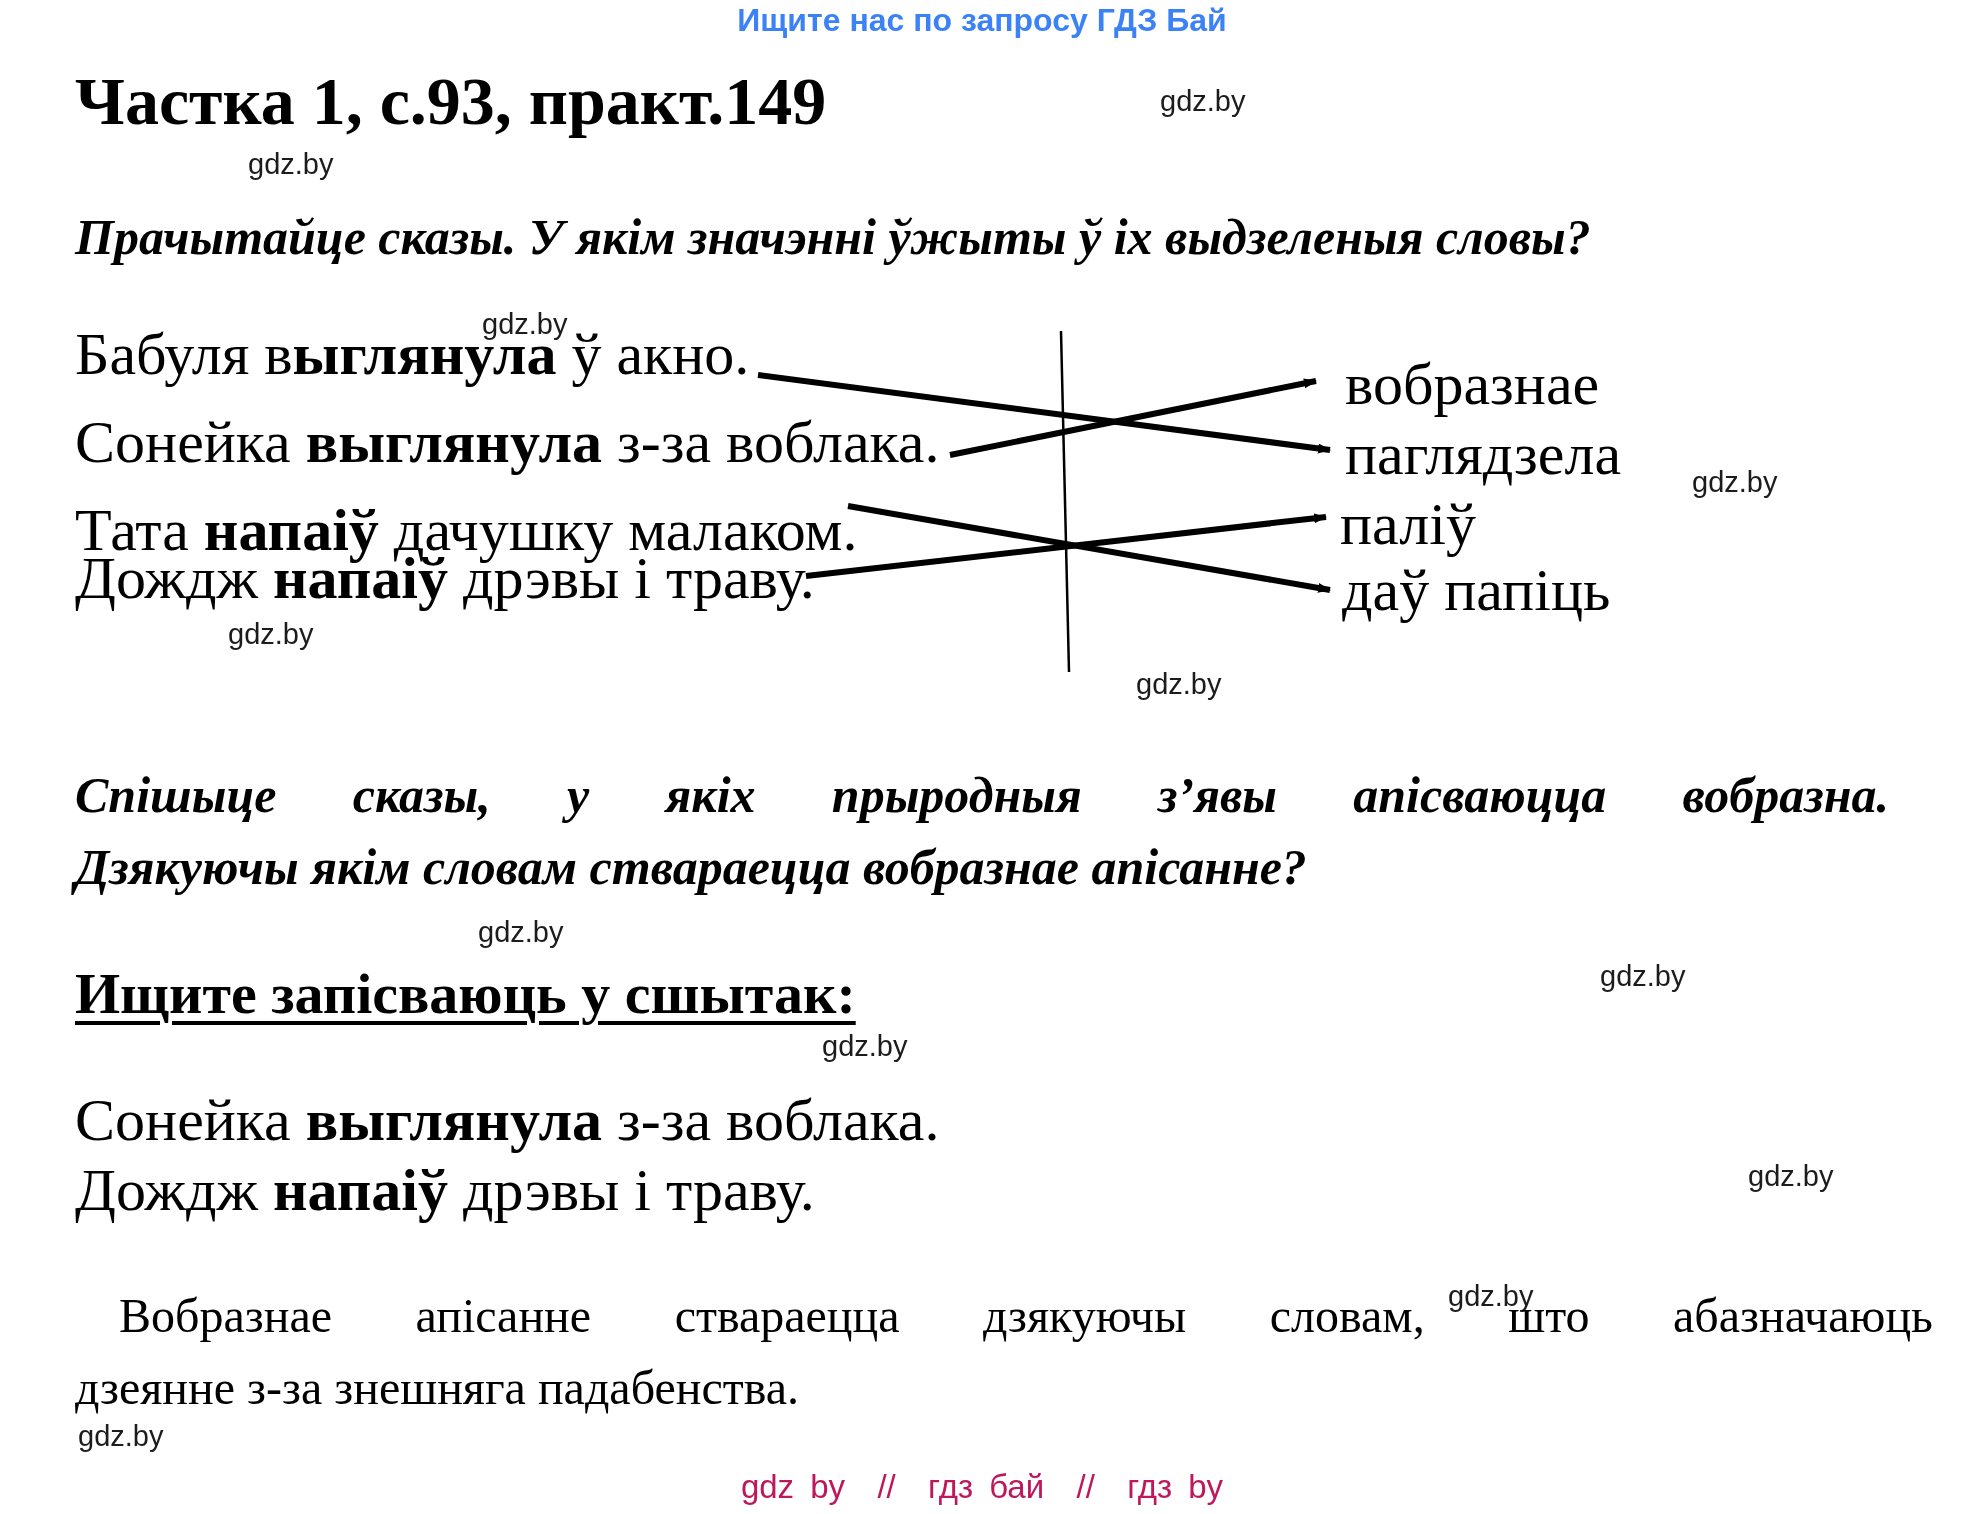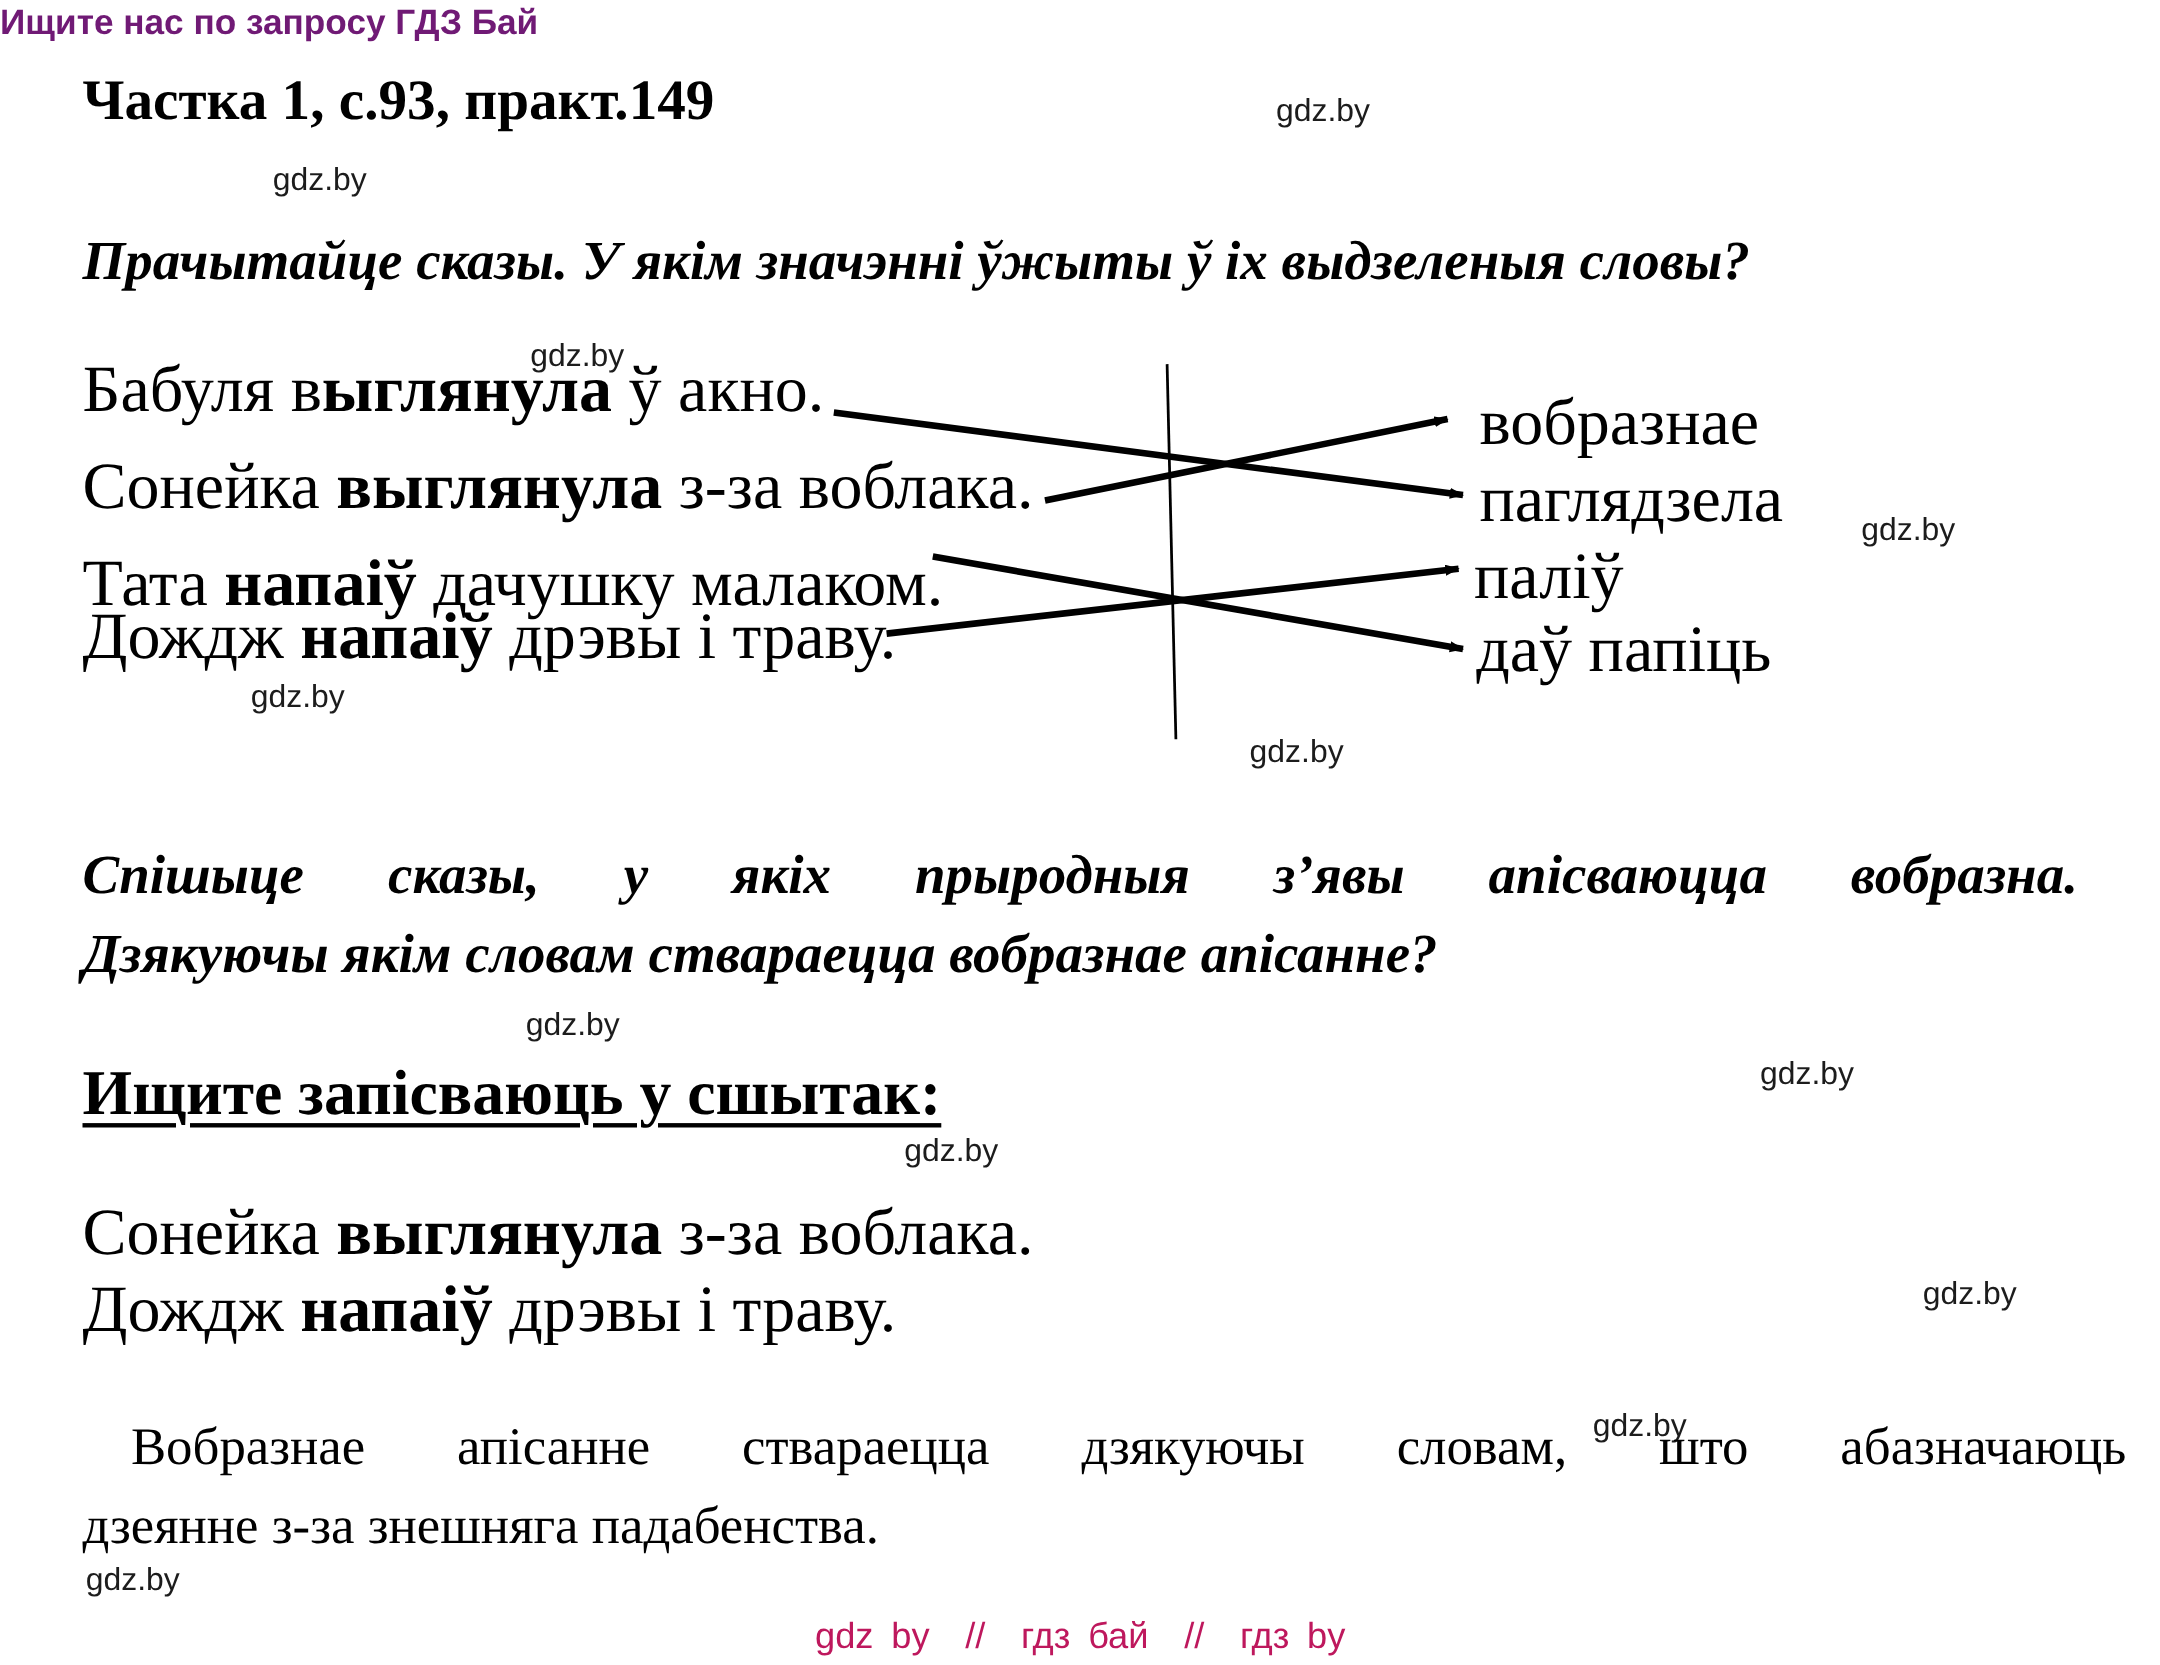--- a/index.html
+++ b/index.html
@@ -7,28 +7,28 @@
     position:relative;
     width:1964px;height:1514px;
     overflow:hidden;
     font-family:"Liberation Serif", serif;
     color:#000;
   }
   .abs{position:absolute;}
   .serif{font-family:"Liberation Serif", serif;}
   .banner{
     top:2px;left:0;right:0;
-    text-align:left;
+    text-align:center;
     font-size:32px;font-weight:bold;
-    color:#701a75;
+    color:#3b82f6;
     font-family:"Liberation Sans", sans-serif;
   }
   .page-title{
     top:62px;left:75px;
-    font-size:52px;font-weight:bold;
+    font-size:68px;font-weight:bold;
     white-space:nowrap;
   }
   .wm{
     font-family:"Liberation Sans", sans-serif;
     font-size:29px;color:#1c1c1c;
     white-space:nowrap;
   }
   .instr{
     font-weight:bold;font-style:italic;
     font-size:50px;line-height:1;

